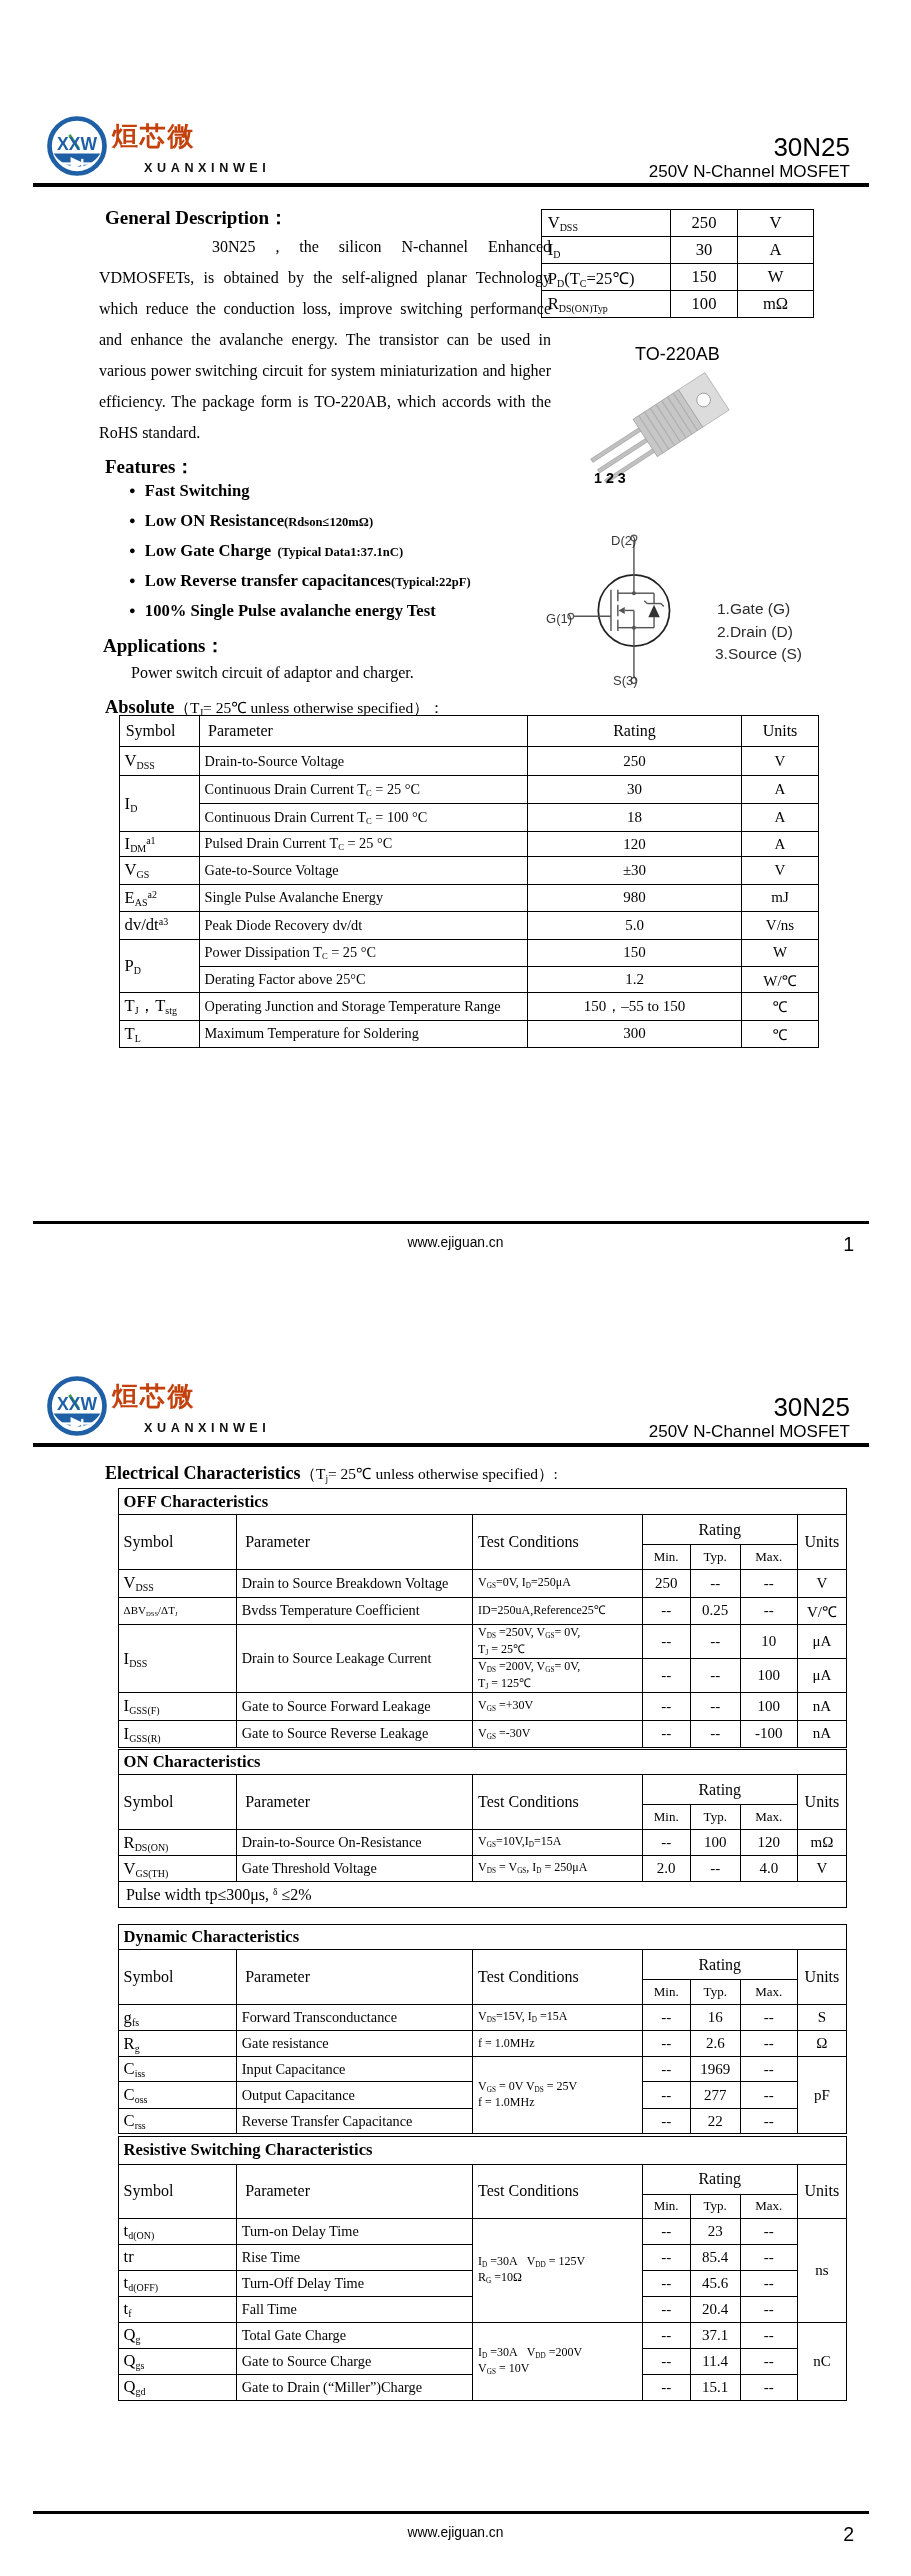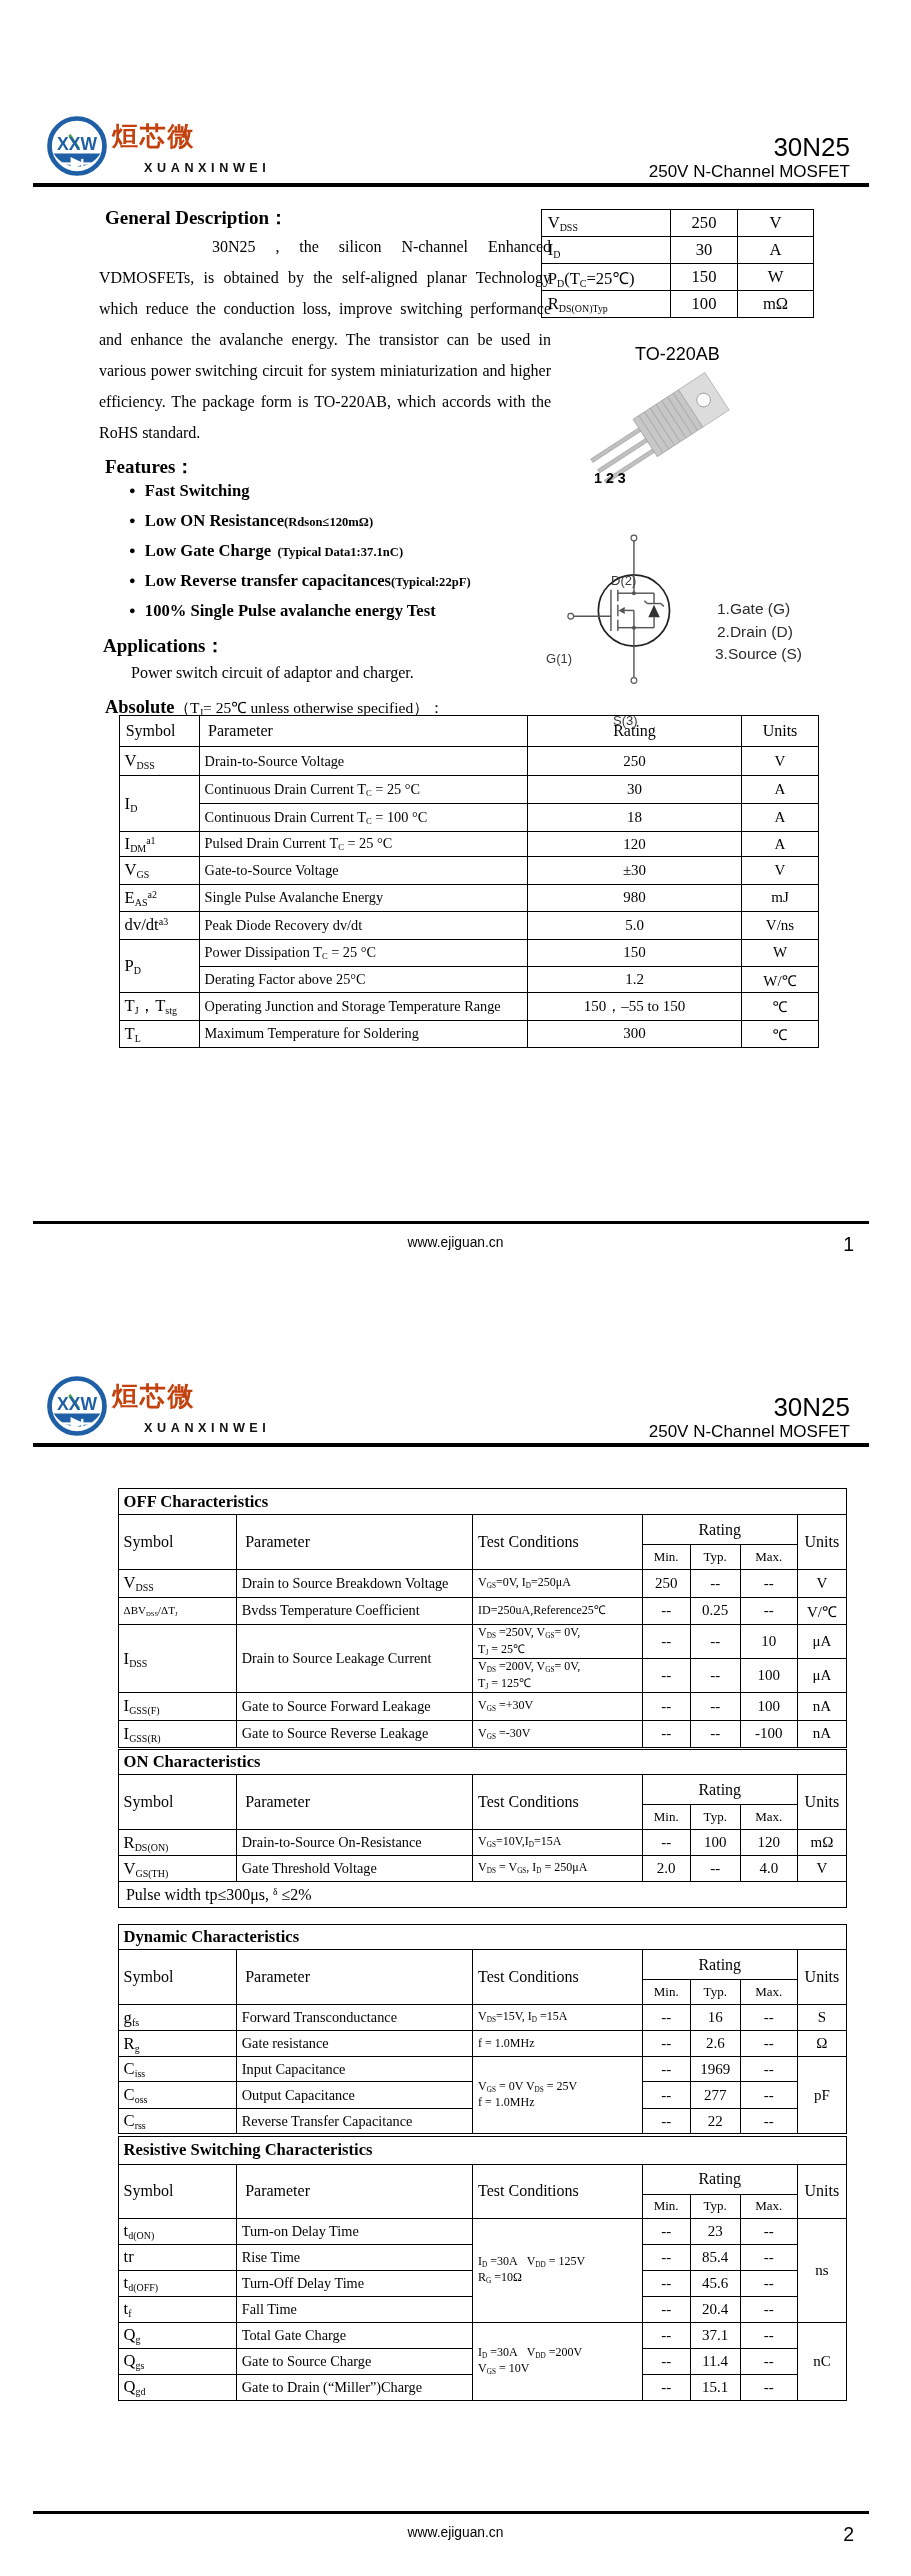--- a/index.html
+++ b/index.html
@@ -40,21 +40,21 @@
   .hth{font-size:16px;text-align:center;}
   .hleft{text-align:left;padding-left:6.9px;}
   .mtm{font-size:13px;text-align:center;}
   .ttl{font-size:16.6px;font-weight:bold;text-align:left;padding-left:6.9px;}
   .sym{font-size:16.6px;text-align:left;padding-left:5.7px;}
   .par{font-size:14.3px;text-align:left;padding-left:8px;}
   .tst{font-size:12px;text-align:left;padding-left:5.7px;line-height:1.3;}
   .num{font-size:15px;text-align:center;}
   .unit{font-size:15px;text-align:center;}
   .qcell{font-size:16.6px;}
-  .figlbl{position:absolute;font-family:"Liberation Sans",sans-serif;font-size:13px;color:#3a3a3a;margin-top:40px;}
+  .figlbl{position:absolute;font-family:"Liberation Sans",sans-serif;font-size:13px;color:#3a3a3a;}
   .legend{position:absolute;font-family:"Liberation Sans",sans-serif;font-size:15.5px;color:#2b2b2b;}
 </style>
 </head>
 <body>
 
 <div class="sheet">
 
   <div class="hdr" style="top:0;">
     <svg class="ab" style="left:46px;top:115px;" width="62" height="62" viewBox="0 0 106 106">
       <circle cx="53" cy="53" r="47" fill="#ffffff" stroke="#1e5fa6" stroke-width="8"></circle>
@@ -302,20 +302,23 @@
     </svg>
     <div class="ab" style="left:0;top:114px;width:911px;height:81px;">
       <div class="logo-zh">烜芯微</div>
       <div class="logo-en">XUANXINWEI</div>
       <div class="part-no">30N25</div>
       <div class="part-sub">250V N-Channel MOSFET</div>
       <div class="hrule"></div>
     </div>
   </div>
 
+  <div class="ab" style="left:105px;top:1462px;">
+    <span style="font-size:18px;font-weight:bold;">Electrical Characteristics</span><span style="font-size:15.5px;">（T<sub>j</sub>= 25℃  unless otherwise specified）:</span>
+  </div>
 
   <table class="dt ab" style="left:118px;top:1488px;width:729px;">
     <colgroup>
         <col style="width:118px">
         <col style="width:236px">
         <col style="width:169px">
         <col style="width:48px">
         <col style="width:50px">
         <col style="width:57px">
         <col style="width:49px">

